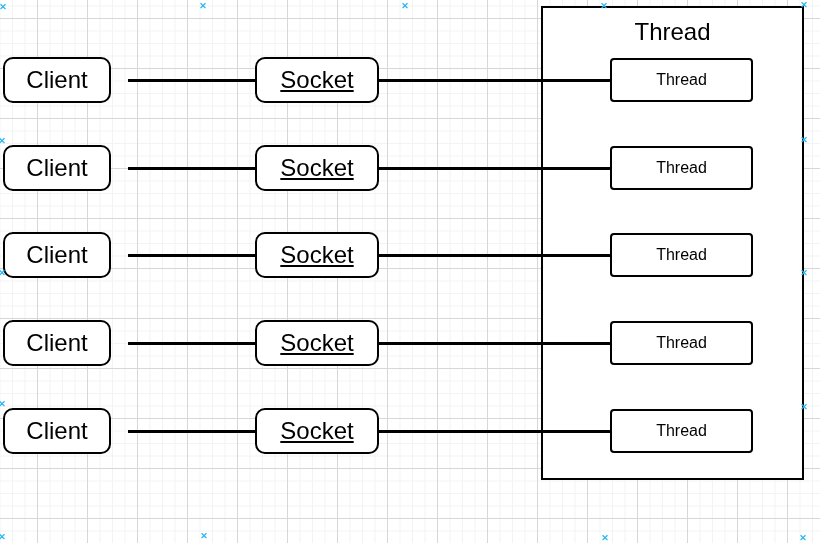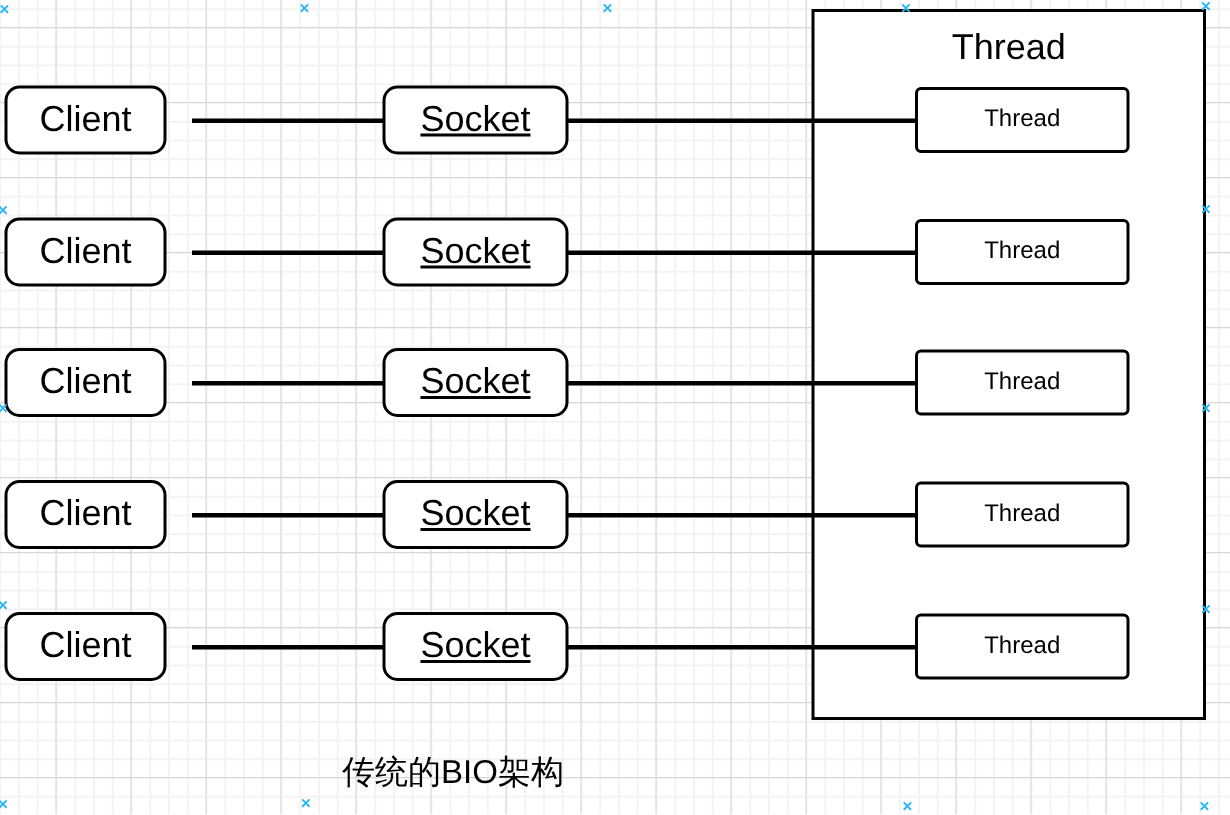--- a/index.html
+++ b/index.html
@@ -90,21 +90,20 @@
   <div class="node client" style="top:320px">Client</div>
   <div class="node socket" style="top:320px">Socket</div>
   <div class="node thread" style="top:321px">Thread</div>
 
   <div class="edge e1" style="top:430px"></div>
   <div class="edge e2" style="top:430px"></div>
   <div class="node client" style="top:408px">Client</div>
   <div class="node socket" style="top:408px">Socket</div>
   <div class="node thread" style="top:409px">Thread</div>
 
-  <div class="caption">传统的BIO架构</div>
 
   <div id="markers">
       <span class="marker" style="left: 3px; top: 7px;">✕</span>
       <span class="marker" style="left: 203px; top: 6px;">✕</span>
       <span class="marker" style="left: 405px; top: 6px;">✕</span>
       <span class="marker" style="left: 604px; top: 6px;">✕</span>
       <span class="marker" style="left: 804px; top: 5px;">✕</span>
       <span class="marker" style="left: 2px; top: 141px;">✕</span>
       <span class="marker" style="left: 804px; top: 140px;">✕</span>
       <span class="marker" style="left: 2px; top: 273px;">✕</span>

